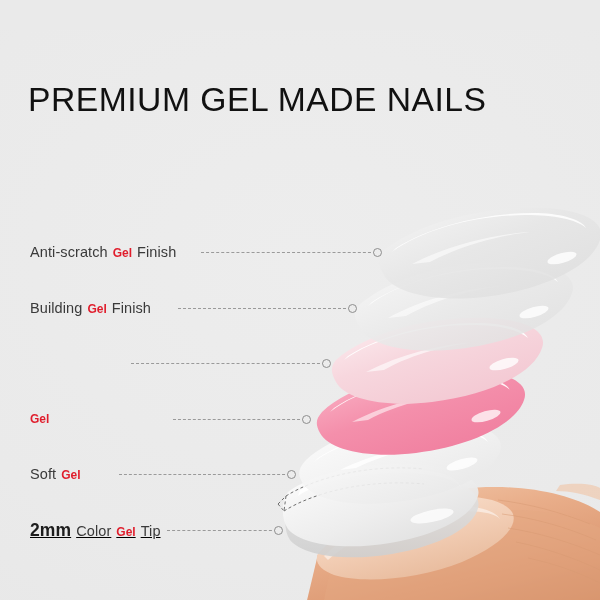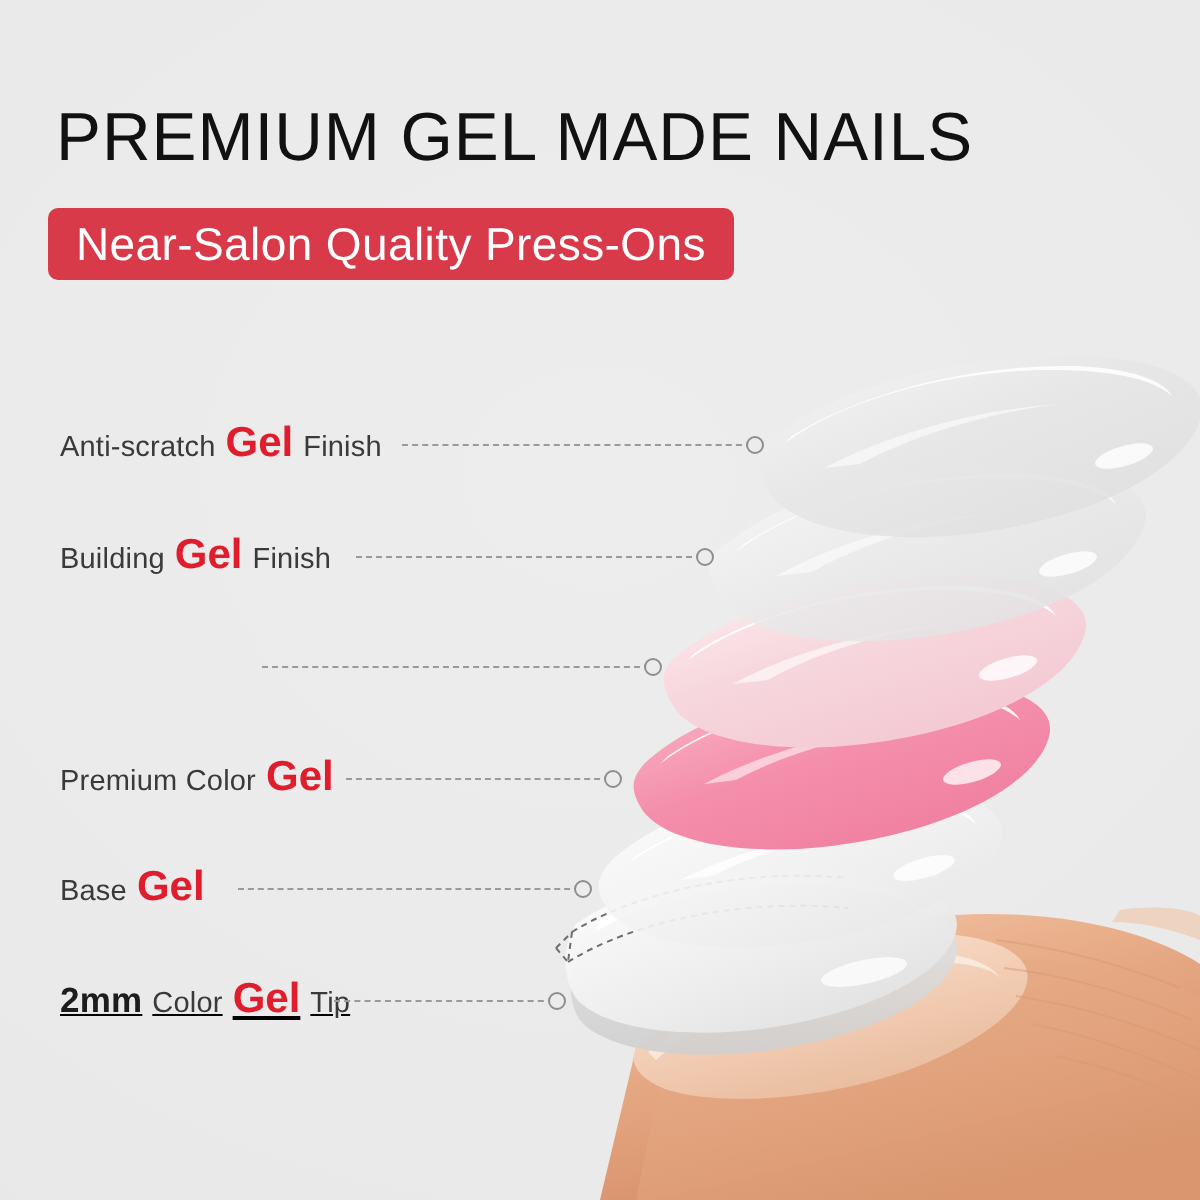--- a/index.html
+++ b/index.html
@@ -7,20 +7,21 @@
     width:600px;height:600px;
     background:#eaeaea;
     font-family:"Liberation Sans","DejaVu Sans",sans-serif;
     overflow:hidden;
     position:relative;
   }
   .poster{
     position:absolute;inset:0;
     background:radial-gradient(120% 100% at 50% 40%, #ededed 0%, #eaeaea 55%, #e6e6e6 100%);
     overflow:hidden;
+    margin-top:30px;
   }
 
   
   .title{
     position:absolute;left:28px;top:49px;
     font-size:34px;line-height:40px;
     letter-spacing:.5px;
     font-weight:500;
     color:#111111;
     white-space:nowrap;
@@ -55,21 +56,21 @@
     font-size:14.5px;
     color:#3a3a3a;
     letter-spacing:.1px;
     display:flex;align-items:baseline;
   }
   .row .lbl .w{margin-right:5px;}
   .row .lbl .w:last-child{margin-right:0;}
   .row .gel{
     color:#e01d2c;
     font-weight:700;
-    font-size:21px;
+    font-size:12px;
     letter-spacing:0px;
   }
   .row .strong{
     color:#1d1d1d;
     font-weight:700;
     font-size:17.5px;
   }
   .leader{
     position:absolute;
     height:1px;
@@ -226,23 +227,20 @@
                C592,236 544,260 484,267 C430,273 392,261 384,245
                C379,236 376,229 382,222 Z" fill="url(#gClear)" opacity=".9"></path>
       <path d="M396,218 C434,194 492,182 538,183 C564,184 582,190 586,198
                C576,189 554,185 526,185 C480,185 424,198 392,222 Z" fill="#ffffff" opacity=".85"></path>
       <path d="M412,234 C450,214 496,204 530,202 C504,205 464,214 430,232 Z" fill="#ffffff" opacity=".55"></path>
       <ellipse cx="562" cy="228" rx="15" ry="5" transform="rotate(-16 562 228)" fill="#ffffff" opacity=".8"></ellipse>
     </g>
   </svg>
 
   <div class="title">PREMIUM GEL MADE NAILS</div>
-  <div class="badge">
-    <span>Near-Salon Quality Press-Ons</span>
-  </div>
 
   <div class="rows">
 
     <div class="row" style="left:30px;top:196px;">
       <span class="lbl">
         <span class="w">Anti-scratch</span>
         <span class="w gel">Gel</span>
         <span class="w">Finish</span>
       </span>
     </div>
@@ -257,30 +255,29 @@
       </span>
     </div>
     <div class="leader" style="left:178px;top:264px;width:173px;"></div>
     <div class="dot" style="left:348px;top:260px;"></div>
 
     <div class="leader" style="left:131px;top:319px;width:194px;"></div>
     <div class="dot" style="left:322px;top:315px;"></div>
 
     <div class="row" style="left:30px;top:363px;">
       <span class="lbl">
-        <span class="w">Premium Color</span>
         <span class="w gel">Gel</span>
       </span>
     </div>
     <div class="leader" style="left:173px;top:375px;width:132px;"></div>
     <div class="dot" style="left:302px;top:371px;"></div>
 
     <div class="row" style="left:30px;top:418px;">
       <span class="lbl">
-        <span class="w">Base</span>
+        <span class="w">Soft</span>
         <span class="w gel">Gel</span>
       </span>
     </div>
     <div class="leader" style="left:119px;top:430px;width:171px;"></div>
     <div class="dot" style="left:287px;top:426px;"></div>
 
     <div class="row" style="left:30px;top:474px;text-decoration:underline;">
       <span class="lbl">
         <span class="w strong">2mm</span>
         <span class="w">Color</span>

